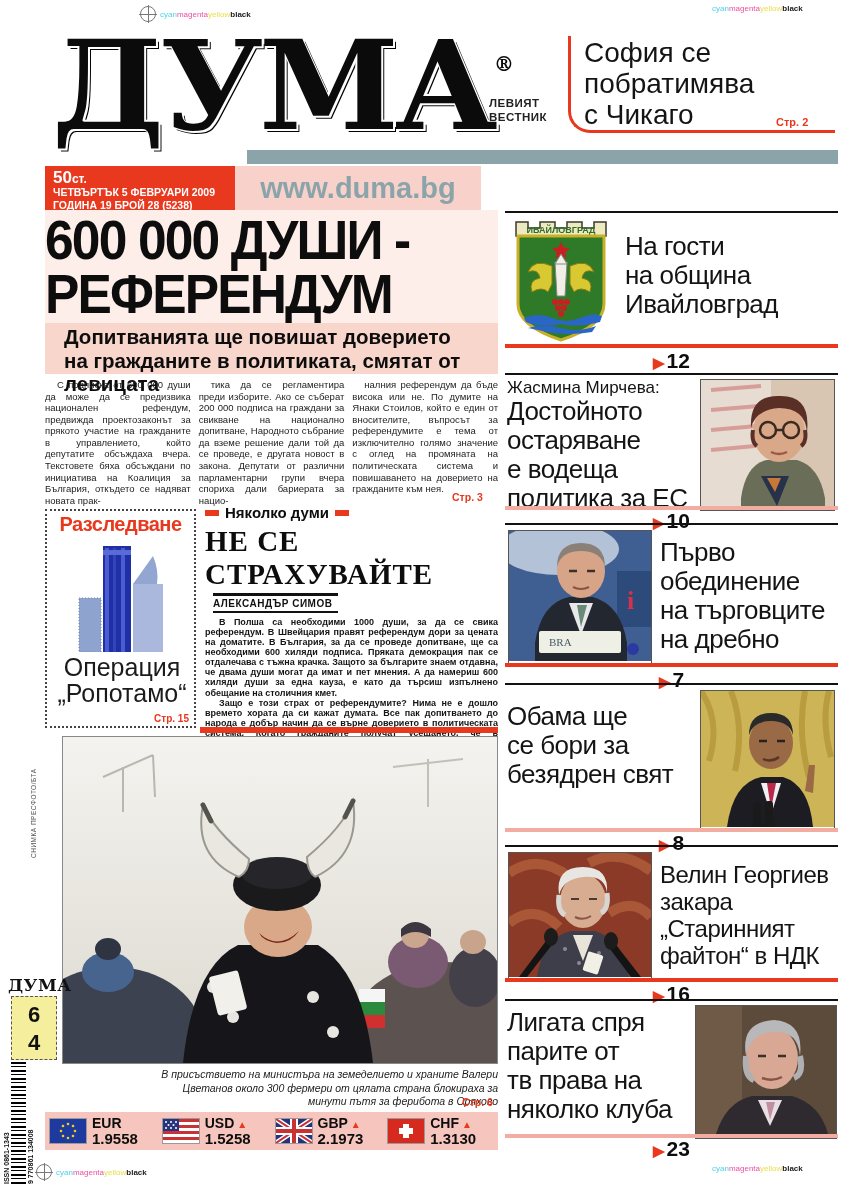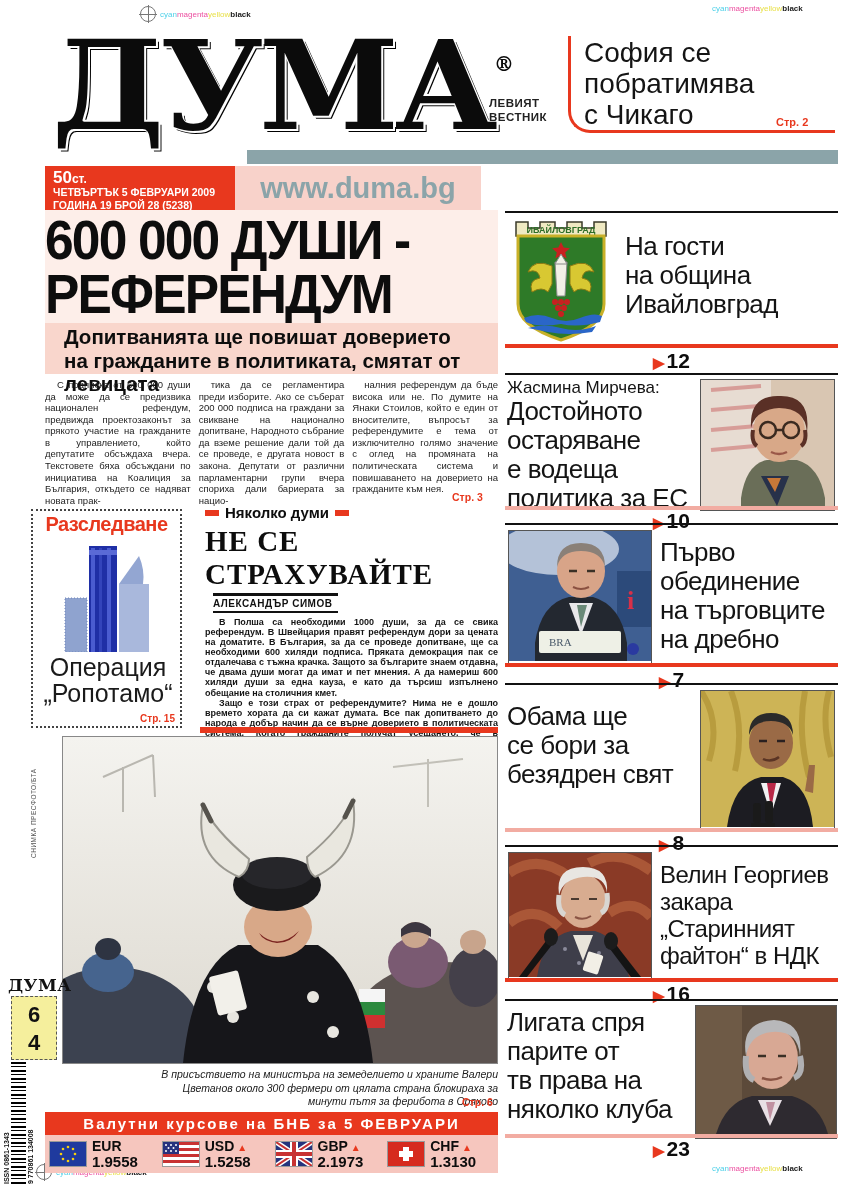--- a/index.html
+++ b/index.html
@@ -41,21 +41,21 @@
   #lead1{left:45px;top:212px;font-size:56px;}
   #lead2{left:45px;top:266px;font-size:56px;}
   #subhead{left:45px;top:323px;width:453px;height:51px;background:#f9d6cc;color:#0d0d0d;
            font-size:20.5px;font-weight:bold;line-height:1.15;padding:2px 19px;box-sizing:border-box;}
   #leadcols{left:45px;top:379px;width:453px;display:flex;gap:8px;}
   #leadcols .col{width:146px;font-size:9.5px;line-height:1.22;text-align:justify;color:#222;}
   #leadcols .col p{margin:0;text-indent:12px;}
   #lead-page{left:452px;top:491px;font-size:10.5px;font-weight:bold;color:#e8381e;}
 
   
-  #invest{left:31px;top:509px;width:151px;height:219px;border:2px dotted #444;box-sizing:border-box;background:#fff;text-align:center;}
+  #invest{left:45px;top:509px;width:151px;height:219px;border:2px dotted #444;box-sizing:border-box;background:#fff;text-align:center;}
   #invest .kick{font-size:20px;font-weight:bold;color:#e8381e;margin-top:2px;letter-spacing:-.5px;}
   #invest .title{font-size:25px;line-height:1.05;color:#1a1a1a;text-align:center;padding-left:3px;margin-top:2px;white-space:pre-line;}
   #invest .pg{position:absolute;right:5px;bottom:2px;font-size:10px;font-weight:bold;color:#e8381e;}
 
   
   #oped{left:205px;top:504px;width:293px;}
   #oped .secthead{font-size:15px;font-weight:bold;display:flex;align-items:center;gap:6px;color:#0d0d0d;}
   #oped .secthead .dash{width:14px;height:6px;background:#e8381e;}
   #oped h2{margin:4px 0 2px 0;font-family:"Liberation Serif",serif;font-weight:bold;font-size:29px;letter-spacing:1px;color:#0d0d0d;}
   #oped .byline{display:inline-block;margin-left:8px;border-top:3px solid #111;border-bottom:2px solid #111;
@@ -229,21 +229,20 @@
       <path d="M176 140 Q130 120 140 68 Q150 92 186 122 Q186 134 176 140" fill="#e9e7df" stroke="#9a9890" stroke-width="2"></path>
       <path d="M252 140 Q298 118 290 64 Q280 90 244 120 Q244 134 252 140" fill="#e9e7df" stroke="#9a9890" stroke-width="2"></path>
       <path d="M140 68 L148 84 M290 64 L282 80" stroke="#55524c" stroke-width="5" stroke-linecap="round"></path>
       <rect x="150" y="236" width="30" height="40" rx="3" fill="#f2f0ea" transform="rotate(-14 165 256)"></rect>
     </svg>
   </div>
   <div class="abs" id="caption">В присъствието на министъра на земеделието и храните Валери Цветанов около 300 фермери от цялата страна блокираха за минути пътя за ферибота в Оряхово</div>
   <div class="abs" id="caption-page">Стр. 6</div>
 
   <div class="abs" id="curr">
-    <div class="hdr">Валутни курсове на БНБ за 5 ФЕВРУАРИ</div>
     <div class="bodyrow">
       <div class="rate">
         <svg class="flag" viewBox="0 0 36 24">
           <rect width="36" height="24" fill="#1f3a9e"></rect>
           <g fill="#f5d010">
             <circle cx="18" cy="5" r="1.3"></circle>
               <circle cx="23" cy="7" r="1.3"></circle>
               <circle cx="25" cy="12" r="1.3"></circle>
             <circle cx="23" cy="17" r="1.3"></circle>
               <circle cx="18" cy="19" r="1.3"></circle>

